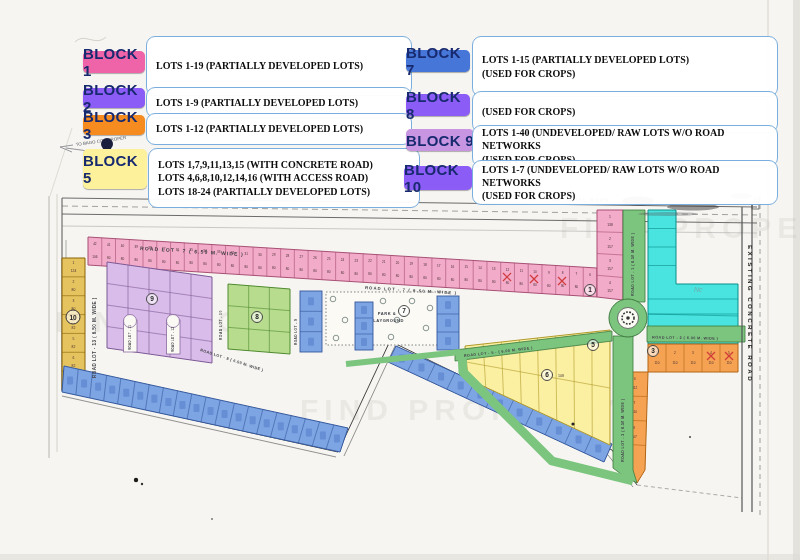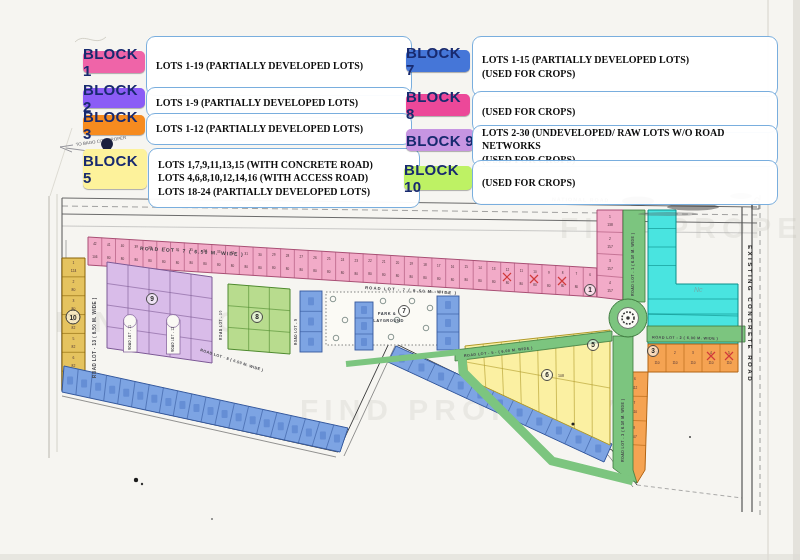--- a/index.html
+++ b/index.html
@@ -3,21 +3,21 @@
 <meta charset="utf-8">
 <style>
   html,body{margin:0;padding:0;}
   body{width:800px;height:560px;background:#f6f5f1;position:relative;overflow:hidden;
        font-family:"Liberation Sans",sans-serif;}
   
   .badge{position:absolute;display:flex;align-items:center;justify-content:center;
          font-weight:bold;font-size:15px;color:#182a6f;border-radius:5px;
          box-shadow:0 1px 1px rgba(0,0,0,.3);letter-spacing:.3px;}
   .c1{background:#ef64a8}.c2{background:#8b5cf6}.c3{background:#f68b1f}.c5{background:#fdf29b}
-  .c7{background:#4576d8}.c8{background:#ec4899}.c9{background:#c795e2}.c10{background:#bef264}
+  .c7{background:#4576d8}.c8{background:#8b5cf6}.c9{background:#c795e2}.c10{background:#8b5cf6}
   
   .lbox{position:absolute;background:rgba(255,255,255,.96);border:1.6px solid #79aede;
         border-radius:9px;padding:3px 9px;display:flex;flex-direction:column;justify-content:center;
         font-family:"Liberation Serif",serif;font-weight:bold;font-size:10px;line-height:1.32;color:#0c0c0c;}
   svg text{font-family:"Liberation Sans",sans-serif;}
   .rl{fill:#3b3b40;letter-spacing:1.1px;font-weight:bold;}
   .rl2{fill:#44444a;letter-spacing:.4px;font-weight:bold;}
   .wm{font-size:30px;font-weight:bold;fill:#9a988f;opacity:.13;letter-spacing:6px;}
   .mk{font-size:6.5px;font-weight:bold;fill:#222;text-anchor:middle;}
 </style>
@@ -541,21 +541,22 @@
     <div>(USED FOR CROPS)</div>
   </div>
 
   <div class="badge c8" style="left:406px;top:94px;width:64px;height:22px">BLOCK 8</div>
   <div class="lbox" style="left:472px;top:91px;width:286px;height:34px">
     <div>(USED FOR CROPS)</div>
   </div>
 
   <div class="badge c9" style="left:406px;top:129px;width:68px;height:22px">BLOCK 9</div>
   <div class="lbox" style="left:472px;top:125px;width:286px;height:34px">
-    <div>LOTS 2-30 (UNDEVELOPED/ RAW LOTS W/O ROAD NETWORKS</div>
+    <div>LOTS 1-40 (UNDEVELOPED/ RAW LOTS W/O ROAD NETWORKS</div>
     <div>(USED FOR CROPS)</div>
   </div>
 
   <div class="badge c10" style="left:404px;top:166px;width:68px;height:24px">BLOCK 10</div>
   <div class="lbox" style="left:472px;top:160px;width:286px;height:37px">
+    <div>LOTS 1-7 (UNDEVELOPED/ RAW LOTS W/O ROAD NETWORKS</div>
     <div>(USED FOR CROPS)</div>
   </div>
 </div>
 
 </body></html>

